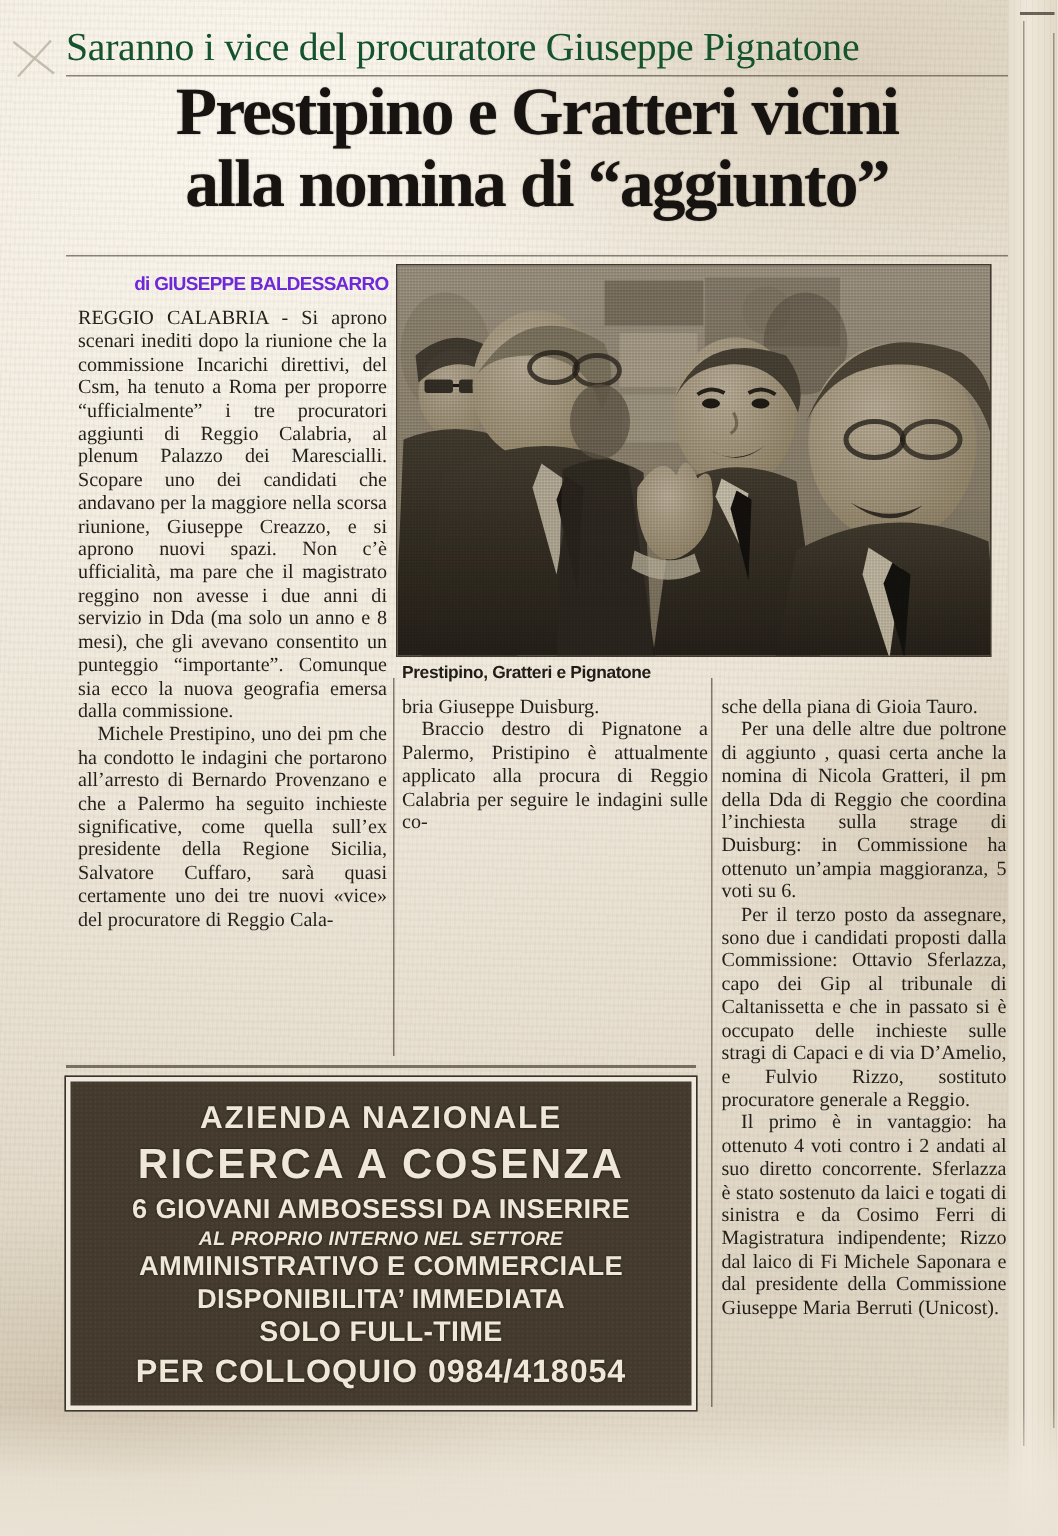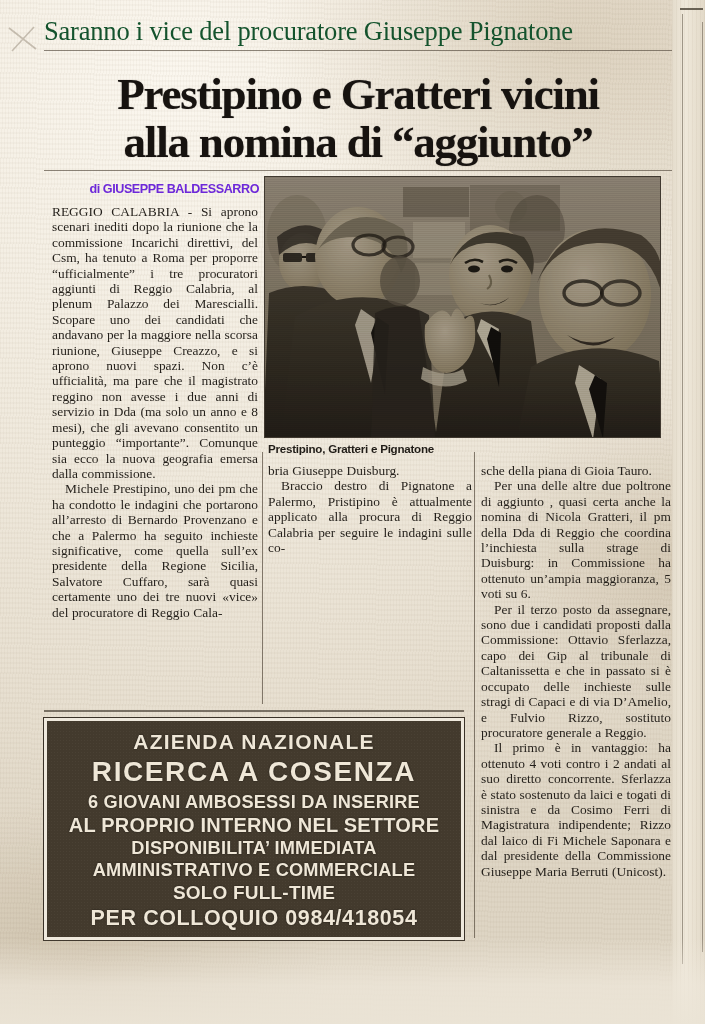--- a/index.html
+++ b/index.html
@@ -39,21 +39,20 @@
   .kicker{
     position:absolute; left:44px; top:18px; width:628px;
     font-size:26.5px; line-height:1.05; color:#14532d;
     letter-spacing:-.2px; white-space:nowrap;
   }
   .headline{
     position:absolute; left:44px; top:52px; width:628px;
     font-weight:bold; font-size:45px; line-height:.98;
     color:#171310; text-align:center; letter-spacing:-1.2px;
     text-shadow:0 0 1px rgba(25,20,15,.45);
-    margin-top:20px;
   }
   .headline div{ white-space:nowrap; }
   .hl2{ margin-top:4px; }
 
   
   .vrule{ position:absolute; width:1px; background:#5d5346; opacity:.75; }
   .hrule{ position:absolute; height:1px; background:#5d5346; opacity:.7; }
 
   
   .byline{
@@ -130,21 +129,21 @@
   .ad-line{
     font-family:"Liberation Sans", sans-serif;
     font-weight:bold; color:#efe7d7;
     text-align:left; white-space:nowrap;
     letter-spacing:.3px; position:relative; z-index:2;
     text-shadow:0 0 2px rgba(0,0,0,.6);
   }
   .ad-l1{ font-size:21px; letter-spacing:1.2px; }
   .ad-l2{ font-size:28px; letter-spacing:1.6px; margin-top:1px; }
   .ad-l3{ font-size:18.2px; letter-spacing:.2px; margin-top:3px; }
-  .ad-l4{ font-size:20px; letter-spacing:.2px; }
+  .ad-l4{ font-size:13px; letter-spacing:.2px;font-style:italic; }
   .ad-l5{ font-size:18.2px; letter-spacing:.2px; }
   .ad-l6{ font-size:18.2px; letter-spacing:.2px; }
   .ad-l7{ font-size:19px; letter-spacing:.2px; }
   .ad-l8{ font-size:21.5px; letter-spacing:.6px; margin-top:1px; }
 
   
   .sliver{
     position:absolute; right:0; top:0; width:33px; height:1024px;
     background:
       repeating-linear-gradient(90deg, rgba(150,132,104,.07) 0 1px, rgba(255,255,255,0) 1px 4px),
@@ -285,22 +284,22 @@
     <p>Per una delle altre due poltrone di aggiunto , quasi certa anche la nomina di Nicola Gratteri, il pm della Dda di Reggio che coordina l’inchiesta sulla strage di Duisburg: in Commissione ha ottenuto un’ampia maggioranza, 5 voti su 6.</p>
     <p>Per il terzo posto da assegnare, sono due i candidati proposti dalla Commissione: Ottavio Sferlazza, capo dei Gip al tribunale di Caltanissetta e che in passato si è occupato delle inchieste sulle stragi di Capaci e di via D’Amelio, e Fulvio Rizzo, sostituto procuratore generale a Reggio.</p>
     <p>Il primo è in vantaggio: ha ottenuto 4 voti contro i 2 andati al suo diretto concorrente. Sferlazza è stato sostenuto da laici e togati di sinistra e da Cosimo Ferri di Magistratura indipendente; Rizzo dal laico di Fi Michele Saponara e dal presidente della Commissione Giuseppe Maria Berruti (Unicost).</p>
   </div>
 
   <div class="ad">
     <div class="ad-line ad-l1">AZIENDA NAZIONALE</div>
     <div class="ad-line ad-l2">RICERCA A COSENZA</div>
     <div class="ad-line ad-l3">6 GIOVANI AMBOSESSI DA INSERIRE</div>
     <div class="ad-line ad-l4">AL PROPRIO INTERNO NEL SETTORE</div>
+    <div class="ad-line ad-l5">AMMINISTRATIVO E COMMERCIALE</div>
     <div class="ad-line ad-l6">DISPONIBILITA’ IMMEDIATA</div>
-    <div class="ad-line ad-l5">AMMINISTRATIVO E COMMERCIALE</div>
     <div class="ad-line ad-l7">SOLO FULL-TIME</div>
     <div class="ad-line ad-l8">PER COLLOQUIO 0984/418054</div>
   </div>
 
   <div class="sliver">
     <div class="sliver-top" style="left:8px; right:2px; top:8px;"></div>
     <div class="sliver-rule" style="left:10px;"></div>
     <div class="sliver-rule" style="right:2px; top:22px; bottom:72px;"></div>
   </div>
 

